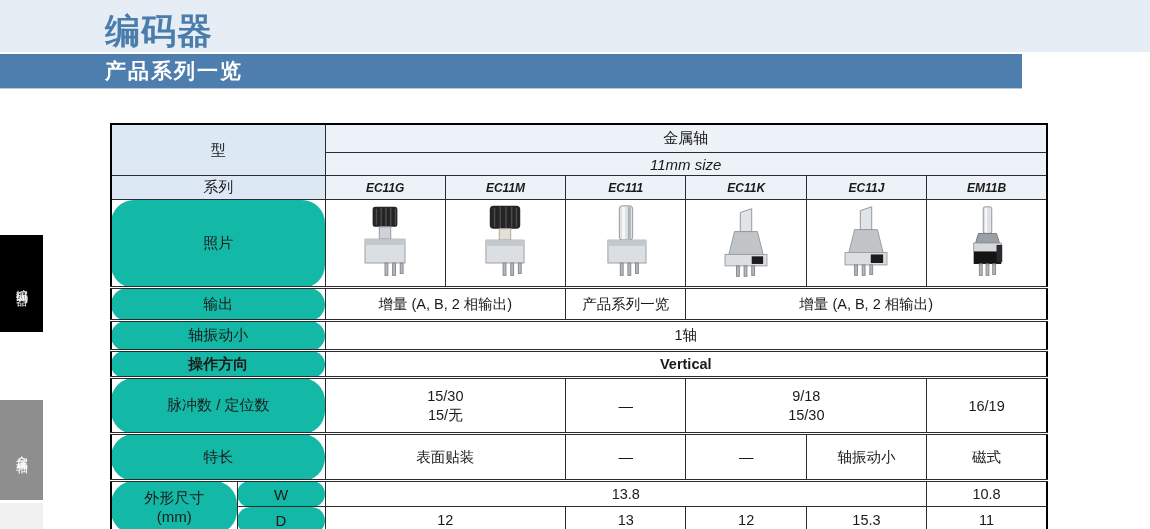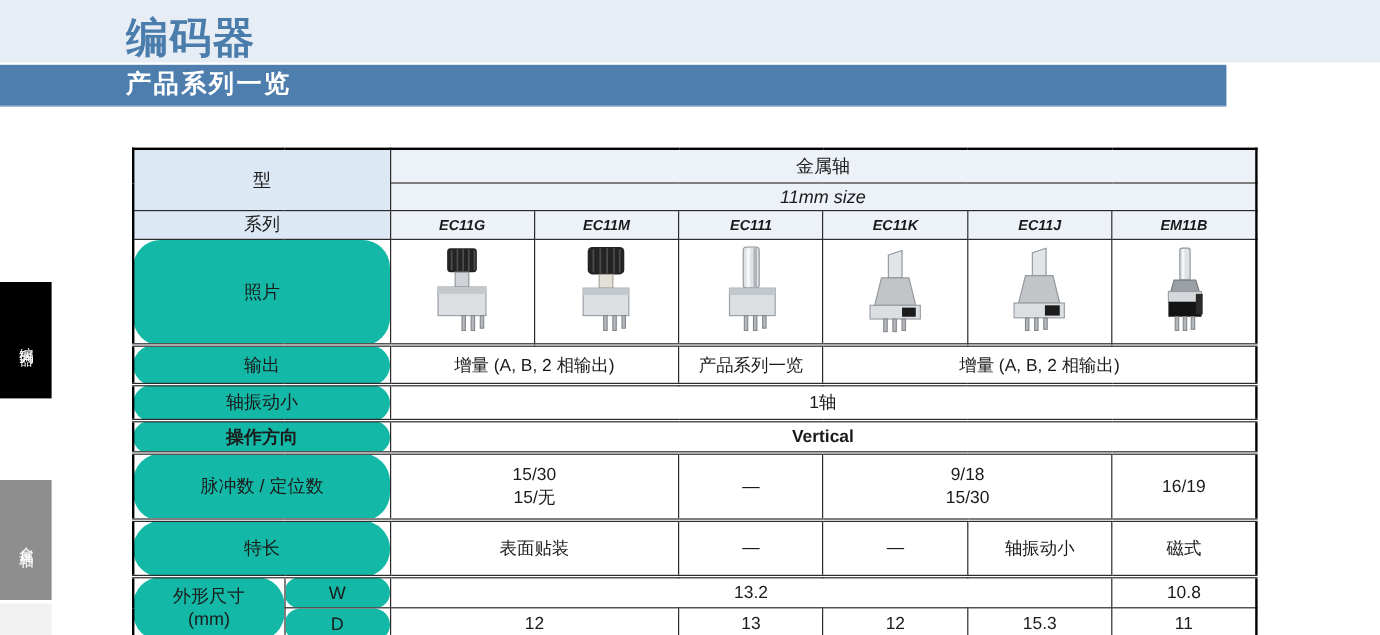--- a/index.html
+++ b/index.html
@@ -253,21 +253,21 @@
       <td class="cwhite val" colspan="2">表面贴装</td>
       <td class="cwhite val">—</td>
       <td class="cwhite val">—</td>
       <td class="cwhite val">轴振动小</td>
       <td class="cwhite val">磁式</td>
     </tr>
     <tr class="r-w dbl">
       <td class="glabel preline" rowspan="2">外形尺寸
 (mm)</td>
       <td class="glabel">W</td>
-      <td class="cwhite val" colspan="5">13.2</td>
+      <td class="cwhite val" colspan="5">13.8</td>
       <td class="cwhite val">10.8</td>
     </tr>
     <tr class="r-d">
       <td class="glabel">D</td>
       <td class="cwhite val" colspan="2">12</td>
       <td class="cwhite val">13</td>
       <td class="cwhite val">12</td>
       <td class="cwhite val">15.3</td>
       <td class="cwhite val">11</td>
     </tr>

